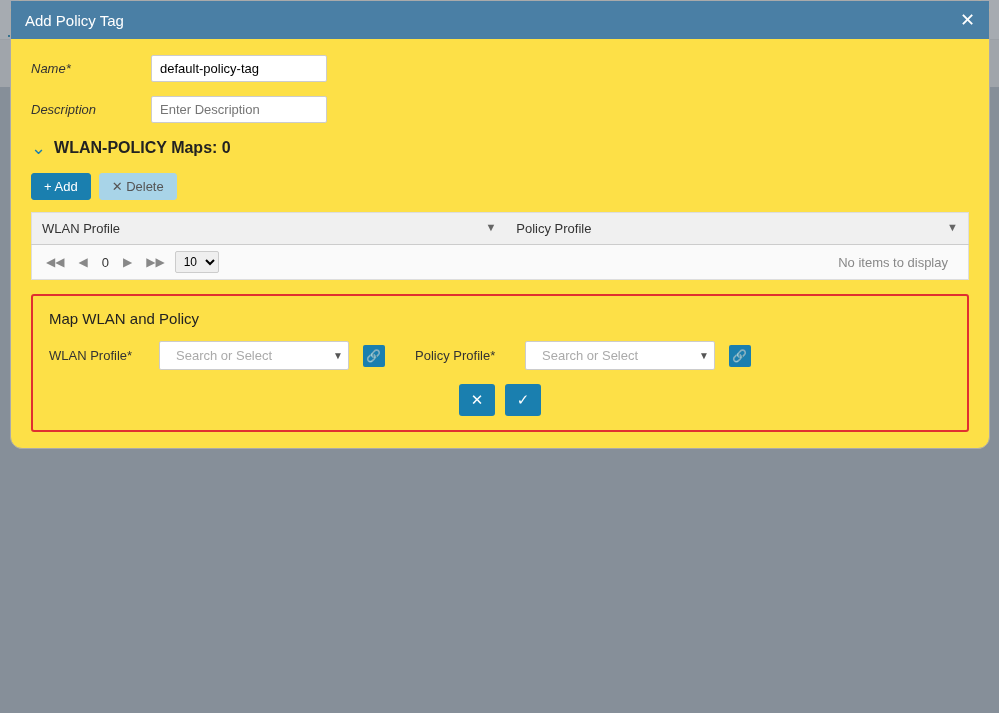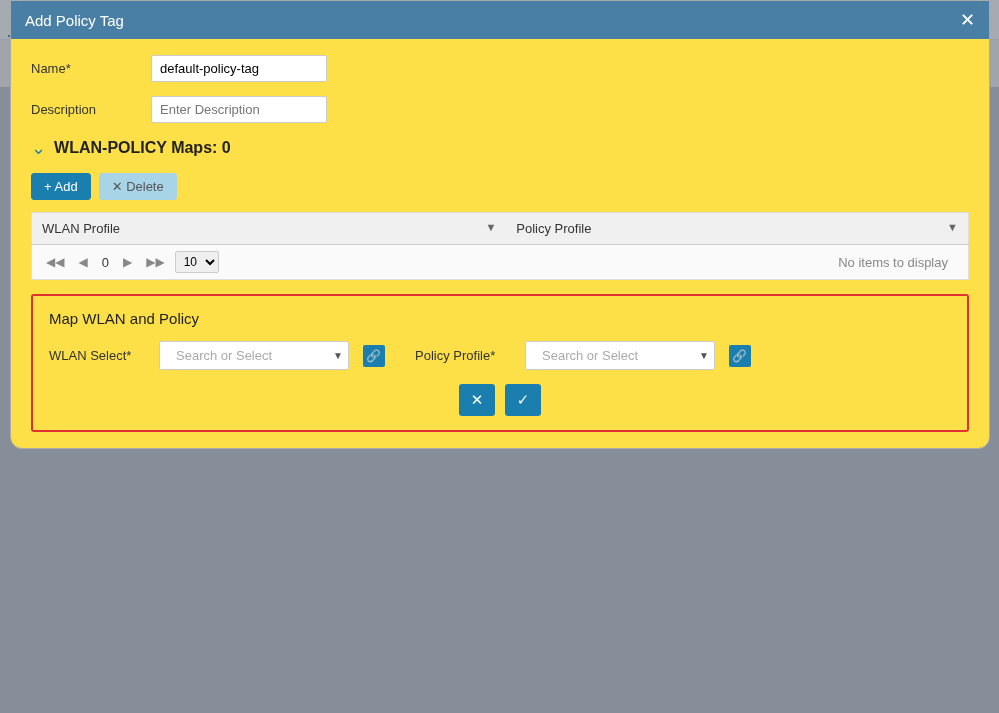--- a/index.html
+++ b/index.html
@@ -140,20 +140,21 @@
     .form-row {
       display: flex;
       align-items: center;
       margin-bottom: 14px;
     }
     .form-label {
       width: 120px;
       font-size: 13px;
       color: #333;
       flex-shrink: 0;
+      font-style: italic;
     }
     .form-input {
       width: 176px;
       padding: 5px 8px;
       border: 1px solid #ccc;
       border-radius: 2px;
       font-size: 13px;
       outline: none;
     }
     .form-input.placeholder-style {
@@ -414,21 +415,21 @@
           <option>50</option>
         </select>
         <span class="no-items">No items to display</span>
       </div>
 
       <div class="map-section">
         <div class="map-title">Map WLAN and Policy</div>
 
         <div class="map-form-row">
 
-          <span class="map-label">WLAN Select*</span>
+          <span class="map-label">WLAN Profile*</span>
           <div class="select-wrapper">
             <select class="select-input">
               <option value="">Search or Select</option>
             </select>
             <span class="select-arrow">▼</span>
           </div>
           <span class="link-icon">🔗</span>
 
           <span class="map-label" style="margin-left:20px;">Policy Profile*</span>
           <div class="select-wrapper">

